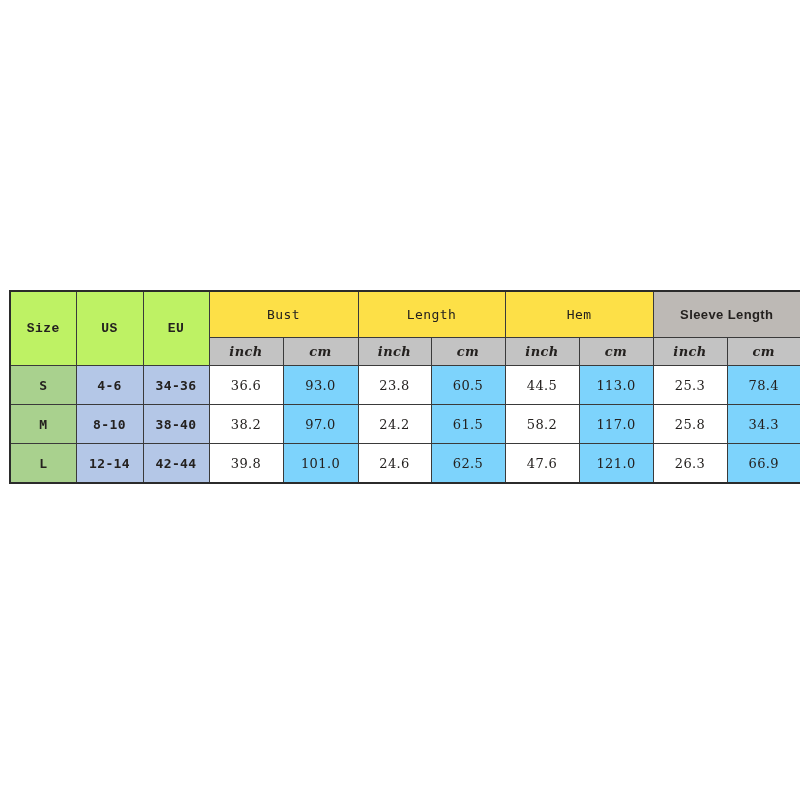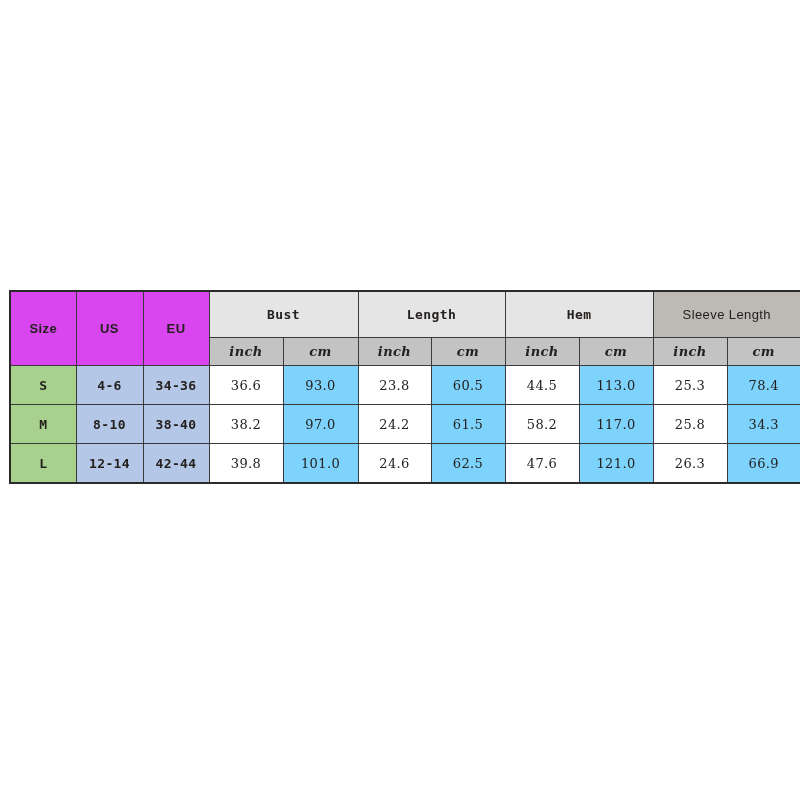--- a/index.html
+++ b/index.html
@@ -36,38 +36,38 @@
     text-align: center;
     vertical-align: middle;
     padding: 0;
     color: #24211f;
     font-size: 13px;
     letter-spacing: 0.4px;
   }
 
   
   td.hdr {
-    background: #d946ef;
-    font-family: Liberation Sans, sans-serif;
+    background: #bef264;
+    font-family: Liberation Mono, monospace;
     font-size: 15px;
     font-weight: 700;
     letter-spacing: 1.2px;
   }
   td.hdr-group {
-    background: #e5e5e5;
+    background: #fde047;
     font-family: "DejaVu Sans Mono", monospace;
     font-size: 15px;
-    font-weight: 700;
+    font-weight: 400;
     letter-spacing: 1.2px;
   }
   td.hdr-group-alt {
     background: #bdb9b5;
     font-family: "Liberation Sans", sans-serif;
     font-size: 16px;
-    font-weight: 400;
+    font-weight: 700;
     letter-spacing: 0.2px;
     text-align: left;
     padding-left: 4px;
   }
   td.hdr-unit {
     background: #c3c3c3;
     font-family: "DejaVu Serif", serif;
     font-style: italic;
     font-weight: 700;
     font-size: 11px;

